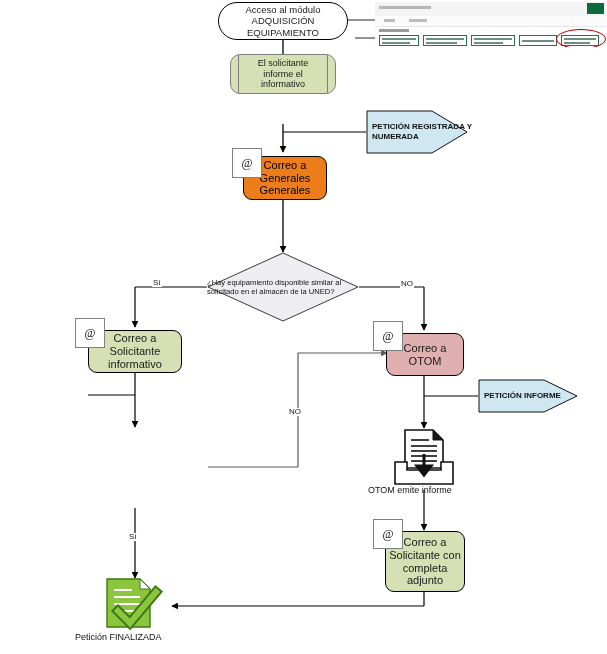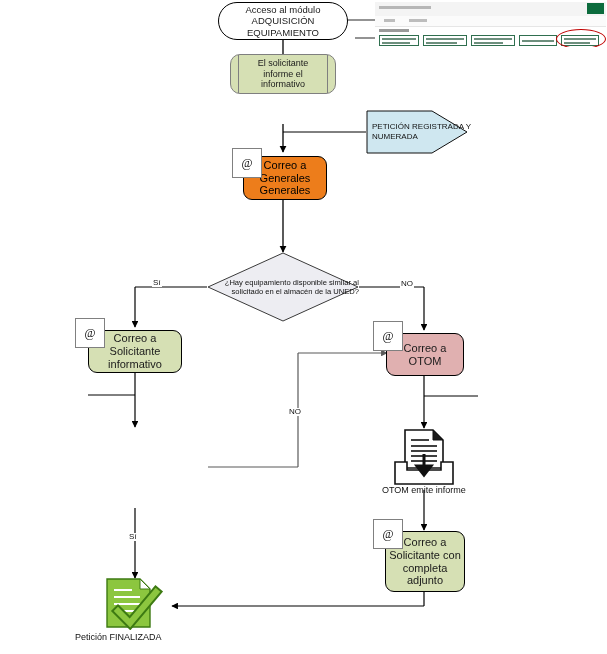--- a/index.html
+++ b/index.html
@@ -37,29 +37,29 @@
   .atbadge{
     position:absolute;width:28px;height:28px;background:#ffffff;
     border:1px solid #808080;display:flex;align-items:center;justify-content:center;
     font-size:12px;font-family:"Liberation Serif",serif;color:#111;z-index:6;
   }
 
   
   .diamond{position:absolute;}
   .diamond .dlabel{
     position:absolute;left:0;top:0;width:100%;height:100%;
-    display:flex;align-items:center;justify-content:center;text-align:right;
+    display:flex;align-items:center;justify-content:center;text-align:left;
     font-size:7.6px;color:#111;z-index:3;line-height:1.22;
   }
 
   
   .pennant{position:absolute;}
   .pennant .plabel{
     position:absolute;top:0;left:0;width:100%;height:100%;
-    display:flex;align-items:center;font-size:8px;color:#111;line-height:1.25;z-index:3;
+    display:flex;align-items:center;font-size:8px;color:#111;line-height:1.25;z-index:3;font-weight:bold;
   }
   .pennant.right .plabel{justify-content:flex-start;padding-left:6px;}
   .pennant.left .plabel{justify-content:flex-end;padding-right:6px;text-align:right;}
 
   
   .elabel{
     position:absolute;background:#ffffff;font-size:8px;color:#111;
     padding:0 1px;line-height:1;z-index:5;
   }
 
@@ -210,21 +210,21 @@
         <line x1="18" y1="12" x2="36" y2="12"></line>
         <line x1="18" y1="18" x2="44" y2="18"></line>
         <line x1="18" y1="23" x2="44" y2="23"></line>
         <line x1="18" y1="28" x2="44" y2="28"></line>
         <line x1="18" y1="33" x2="44" y2="33"></line>
       </g>
       <path d="M2 34 L14 34 L14 42 L48 42 L48 34 L60 34 L60 56 L2 56 Z" fill="#ffffff" stroke="#111" stroke-width="1.6"></path>
       <path d="M31 26 L31 40 M24 38 L31 47 L38 38 Z" fill="#111" stroke="#111" stroke-width="3"></path>
     </svg>
   </div>
-  <div class="caption" style="left:382px;top:485px;">OTOM emite informe</div>
+  <div class="caption" style="left:368px;top:485px;">OTOM emite informe</div>
 
   <div class="atbadge" style="left:373px;top:519px;">
     <span>@</span>
   </div>
   <div class="node mail green" style="left:385px;top:531px;width:80px;height:61px;">
     <div>
       <span>Correo a</span>
       <span>Solicitante con</span>
       <span>completa</span>
       <span>adjunto</span>
@@ -254,20 +254,28 @@
     <div class="plabel">
       <div>
         <span>PETICIÓN</span>
         <span>REGISTRADA Y</span>
         <span>NUMERADA</span>
       </div>
     </div>
   </div>
 
 
+  <div class="pennant right" style="left:478px;top:379px;width:100px;height:34px;">
+    <svg width="100" height="34" style="position:absolute;left:0;top:0;">
+      <path d="M1 1 H66 L99 17 L66 33 H1 Z" fill="#cfe7f0" stroke="#111" stroke-width="1"></path>
+    </svg>
+    <div class="plabel">
+      <span>PETICIÓN INFORME</span>
+    </div>
+  </div>
 
   <div class="elabel" style="left:152px;top:279px;">Sí</div>
   <div class="elabel" style="left:400px;top:280px;">NO</div>
   <div class="elabel" style="left:288px;top:408px;">NO</div>
   <div class="elabel" style="left:128px;top:533px;">Sí</div>
 
   <div class="shot" style="left:375px;top:2px;width:231px;height:45px;">
     <div class="topbar"></div>
     <div style="position:absolute;left:4px;top:4px;width:52px;height:3px;background:#b7b7b7;"></div>
     <div class="logo"></div>

